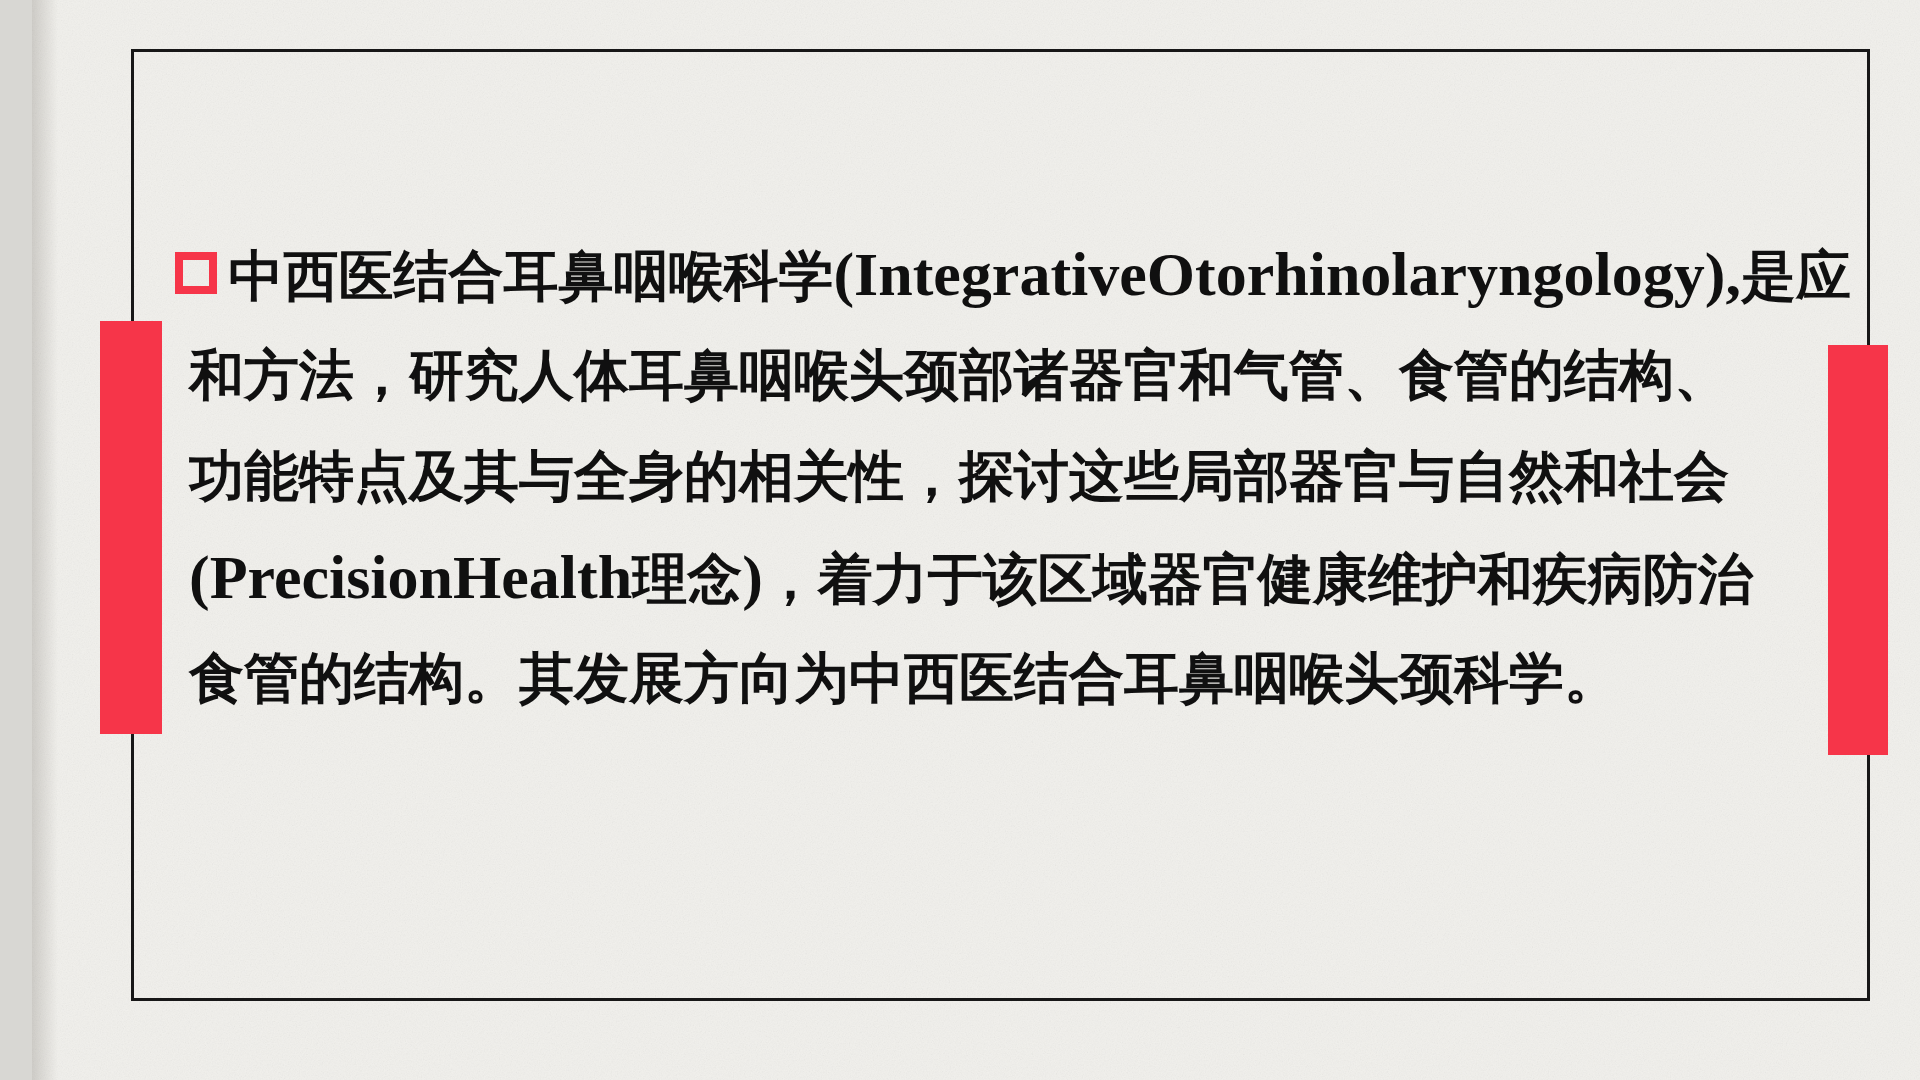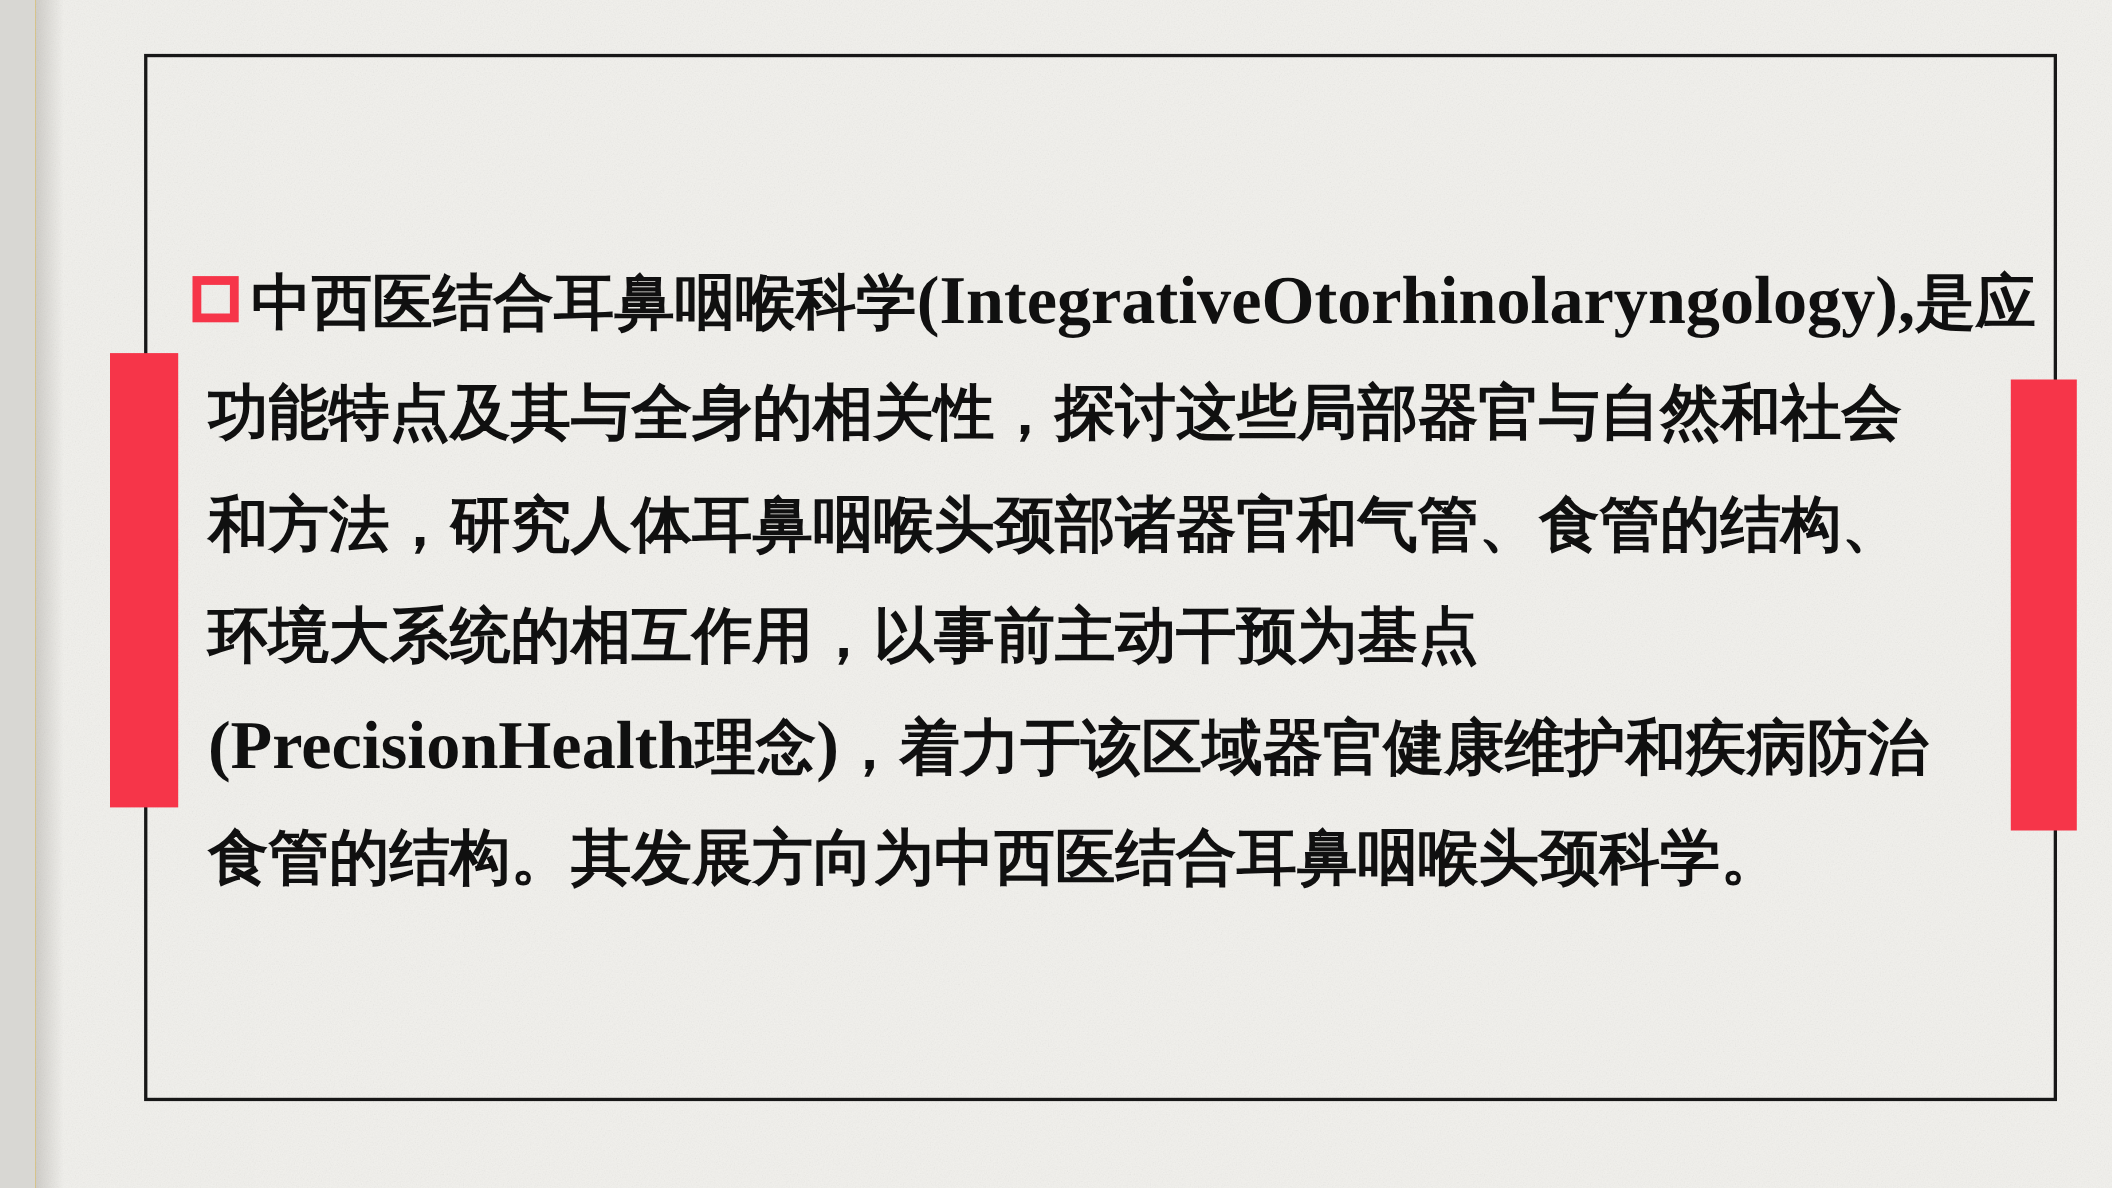--- a/index.html
+++ b/index.html
@@ -60,20 +60,19 @@
 
   <div class="frame"></div>
 
   <div class="accent-bar left"></div>
   <div class="accent-bar right"></div>
 
   <div class="text-block">
     <div class="text-line">
       <span class="bullet-square"></span>
     <span class="seg-cjk">中西医结合耳鼻咽喉科学</span><span class="seg-latin">(IntegrativeOtorhinolaryngology),</span><span class="seg-cjk">是应</span></div>
+    <div class="text-line"><span class="seg-cjk">和方法，研究人体耳鼻咽喉头颈部诸器官和气管、食管的结构、</span></div>
     <div class="text-line"><span class="seg-cjk">功能特点及其与全身的相关性，探讨这些局部器官与自然和社会</span></div>
-    <div class="text-line"><span class="seg-cjk">和方法，研究人体耳鼻咽喉头颈部诸器官和气管、食管的结构、</span></div>
-    <div class="text-line"><span class="seg-cjk">环境大系统的相互作用，以事前主动干预为基点</span></div>
     <div class="text-line"><span class="seg-latin">(PrecisionHealth</span><span class="seg-cjk">理念</span><span class="seg-latin">)</span><span class="seg-cjk">，着力于该区域器官健康维护和疾病防治</span></div>
     <div class="text-line"><span class="seg-cjk">食管的结构。其发展方向为中西医结合耳鼻咽喉头颈科学。</span></div>
   </div>
 
 </div>
 
 </body></html>

